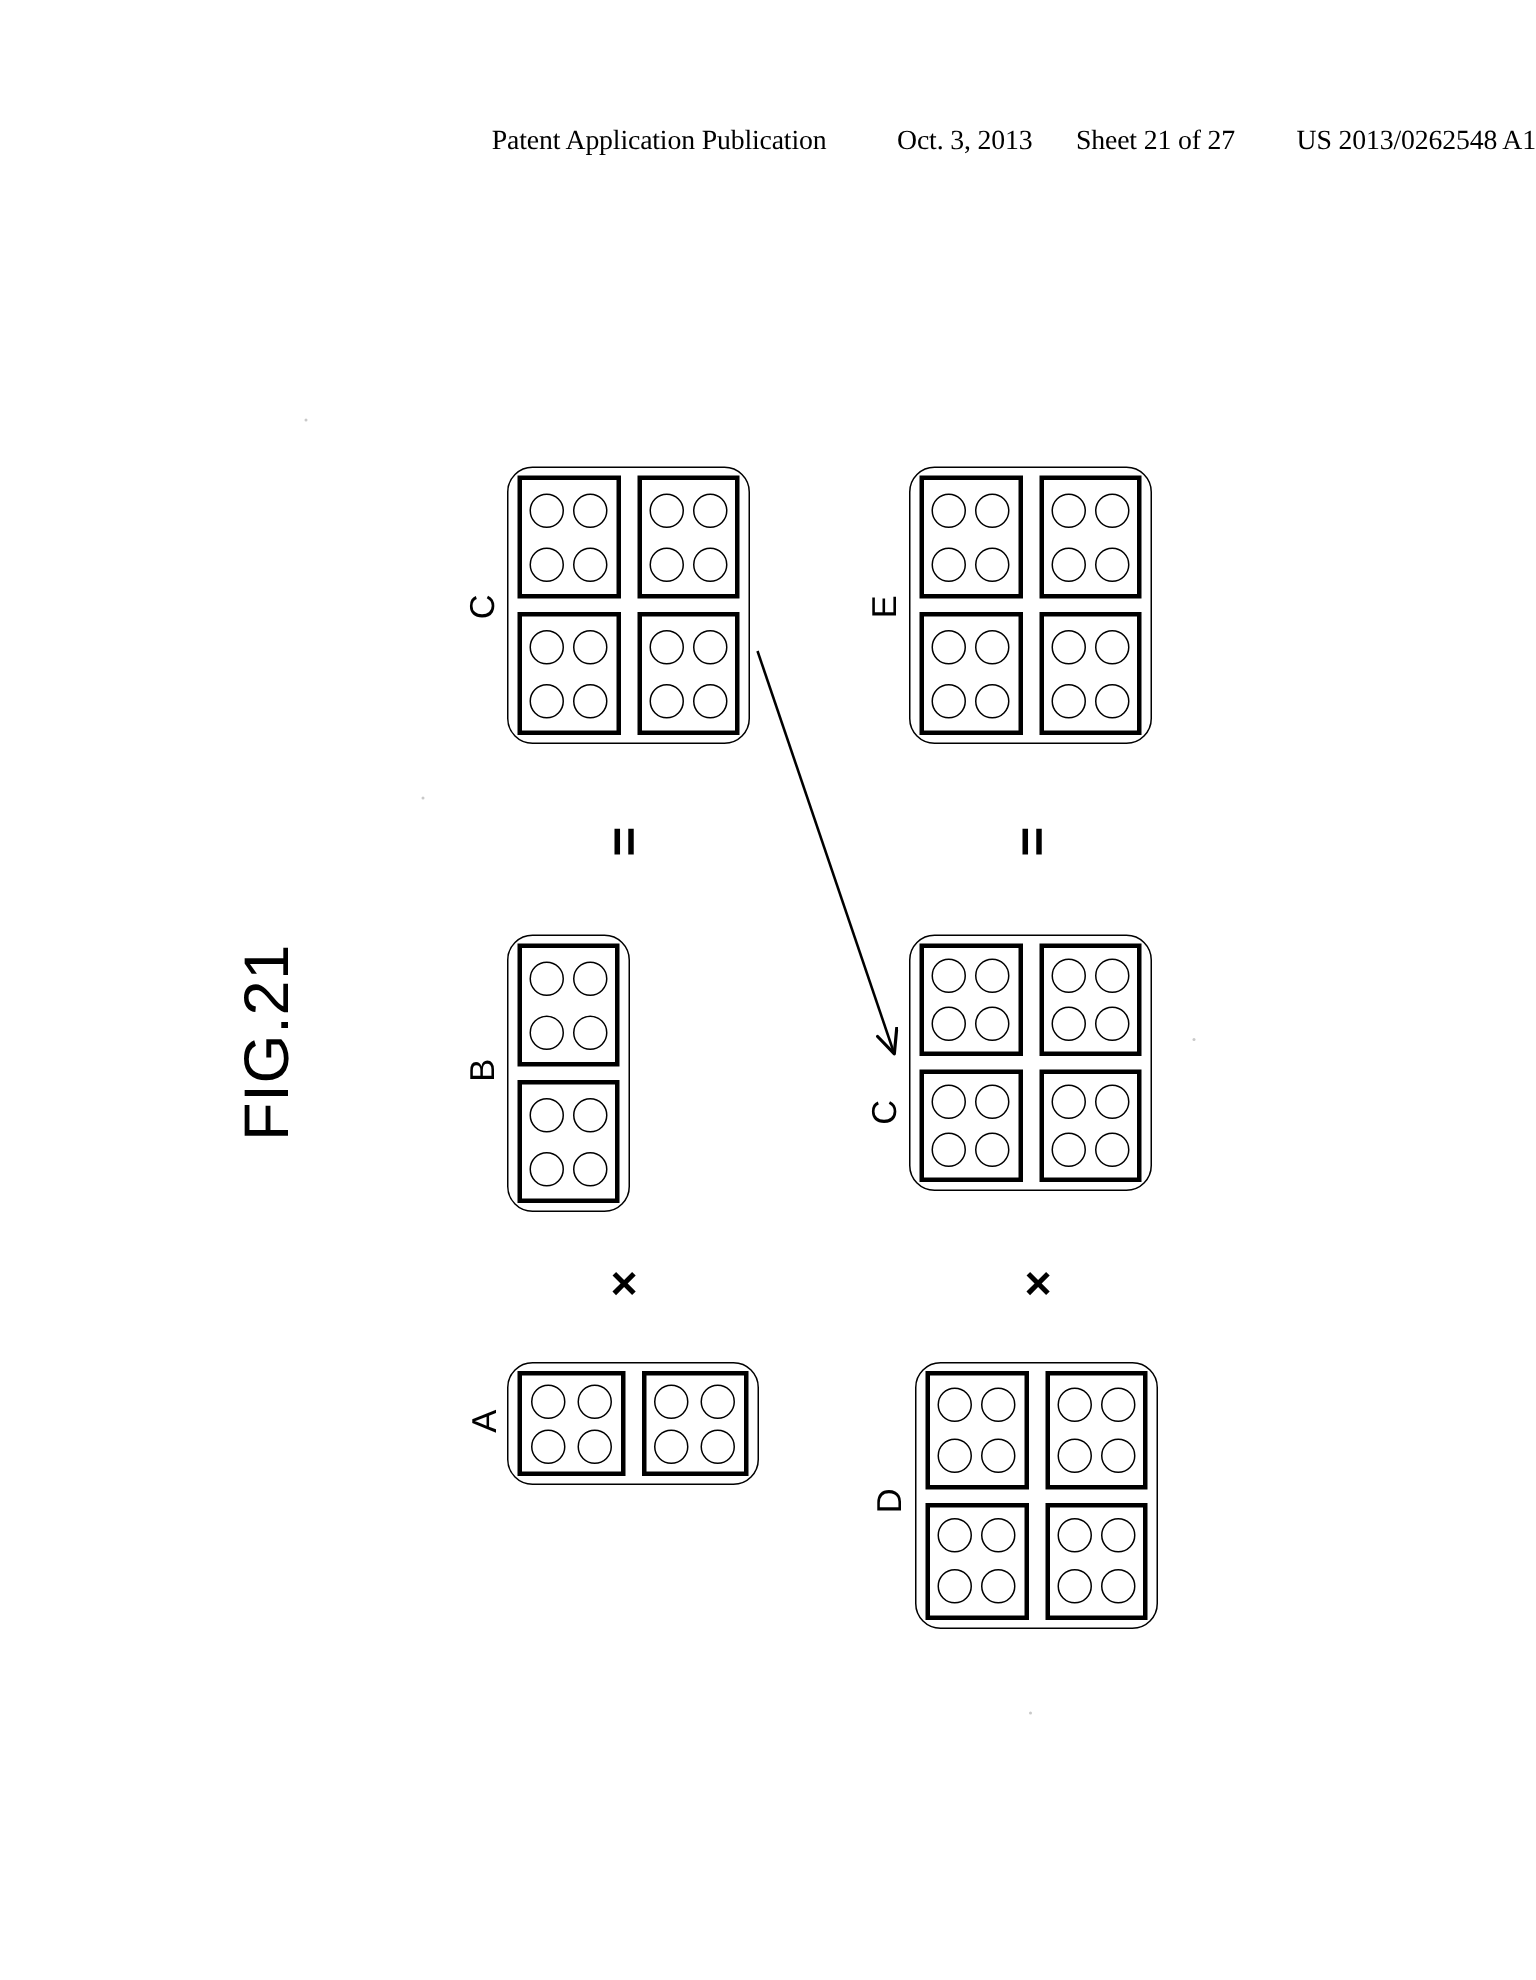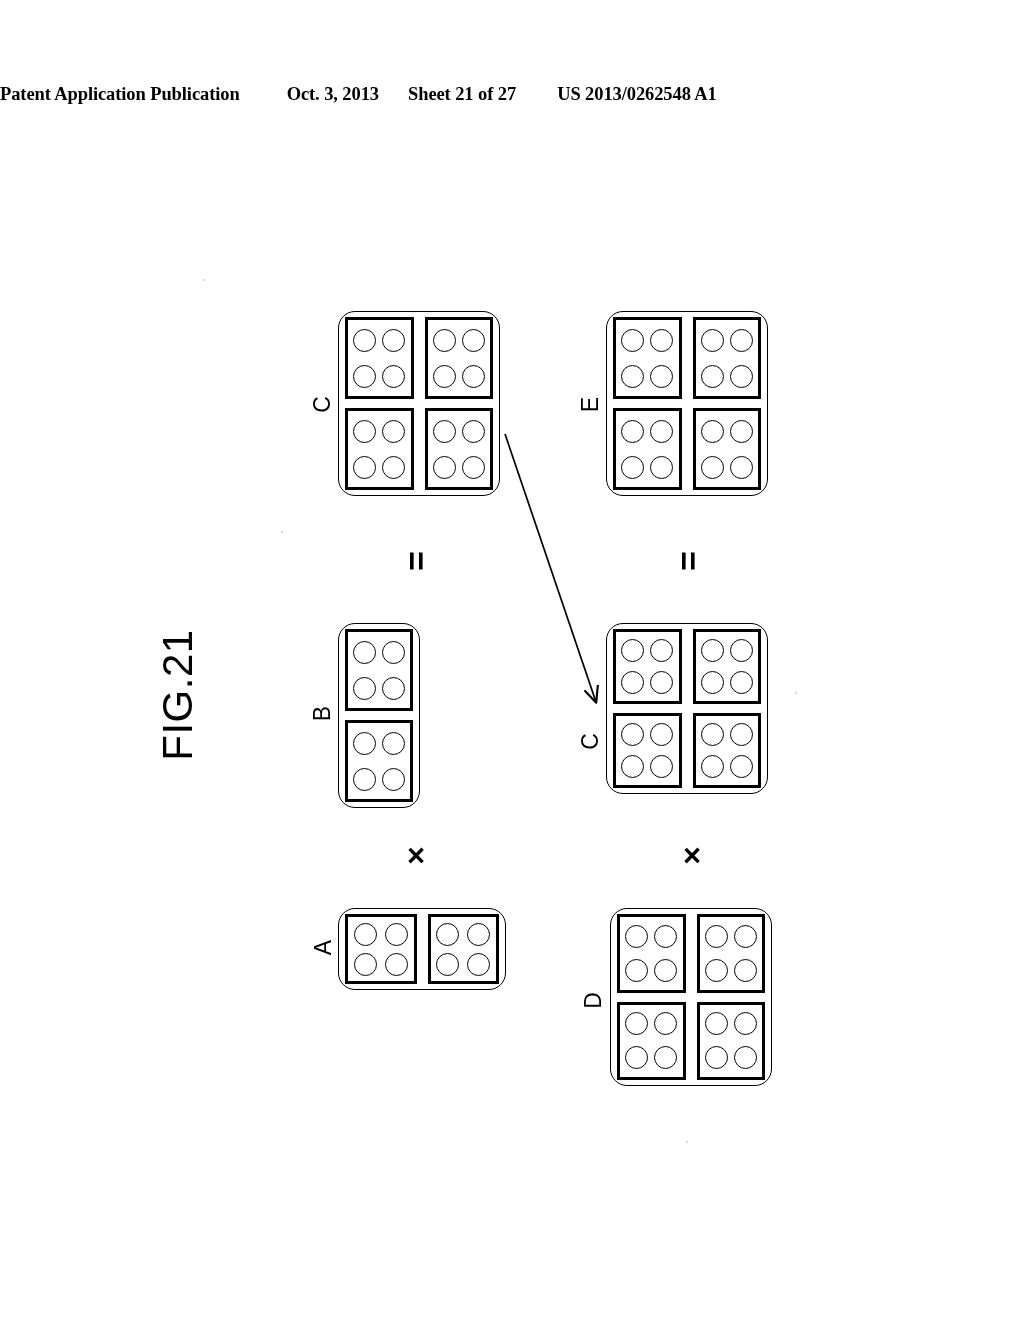--- a/index.html
+++ b/index.html
@@ -14,23 +14,23 @@
     font-family: "Liberation Serif", serif;
     overflow: hidden;
   }
 
   
   #page-header {
     position: absolute;
     top: 84px;
     left: 0;
     width: 1024px;
-    text-align: left;
+    text-align: right;
     font-family: "Liberation Serif", serif;
-    font-weight: bold;
+    font-weight: normal;
     font-size: 18.5px;
     color: #000000;
     white-space: nowrap;
     letter-spacing: -0.1px;
   }
   #page-header .hdr-seg { display: inline-block; }
   #page-header .gap-lg { display: inline-block; width: 38px; }
   #page-header .gap-md { display: inline-block; width: 20px; }
   #page-header .gap-sm { display: inline-block; width: 32px; }
 

